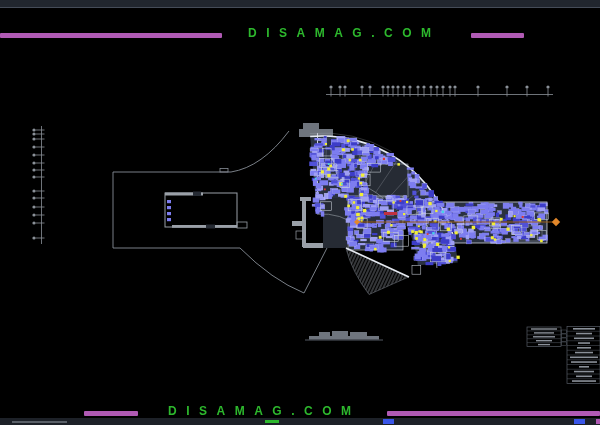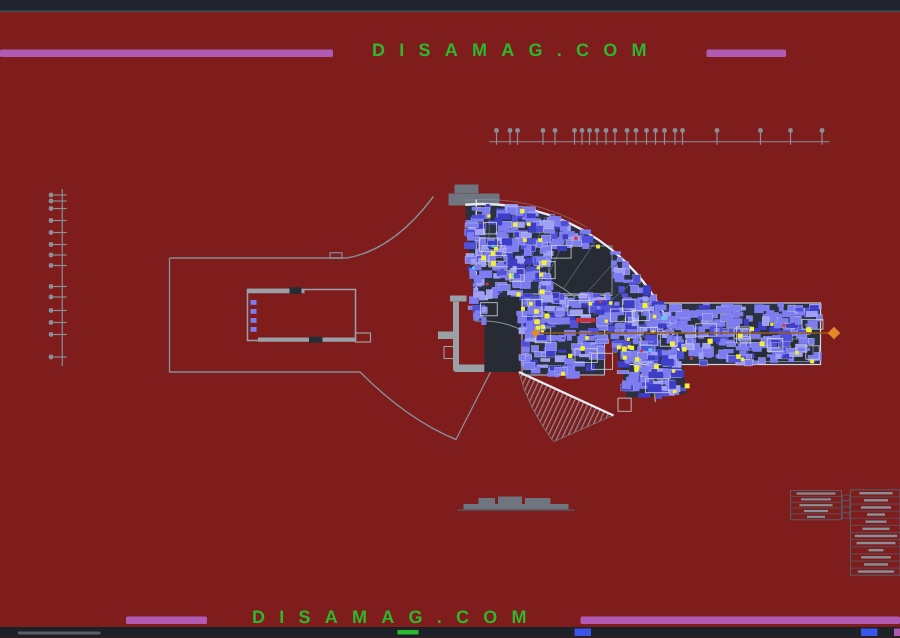--- a/index.html
+++ b/index.html
@@ -1,16 +1,16 @@
 <!DOCTYPE html>
 <html><head>
 <meta charset="utf-8">
 <style>
   html,body{margin:0;padding:0;background:#11141a;}
-  .screen{position:relative;width:600px;height:425px;background:#7f1d1d;overflow:hidden;
+  .screen{position:relative;width:600px;height:425px;background:#000000;overflow:hidden;
           font-family:"Liberation Sans",sans-serif;}
   .top-strip{position:absolute;left:0;top:0;width:600px;height:7px;background:#21262e;
              border-bottom:1px solid #454c58;}
   .bottom-strip{position:absolute;left:0;top:418px;width:600px;height:7px;background:#1d2128;}
   .wm-bar{position:absolute;height:5px;border-radius:1px;}
   .wm-text{position:absolute;font-size:12px;font-weight:bold;letter-spacing:9.5px;
            white-space:nowrap;}
   #plan{position:absolute;left:0;top:0;}
   .edge-dash{position:absolute;}
 </style>

